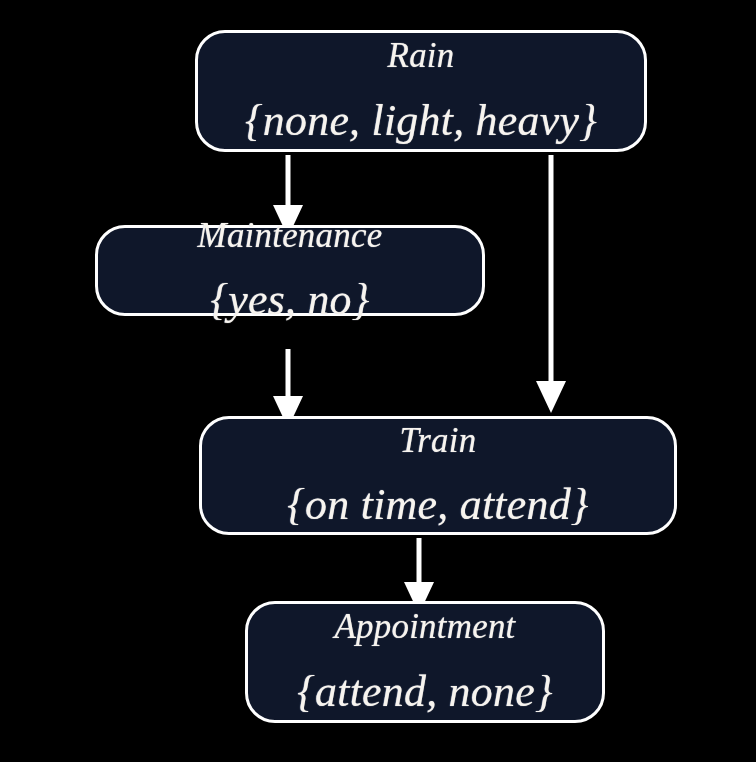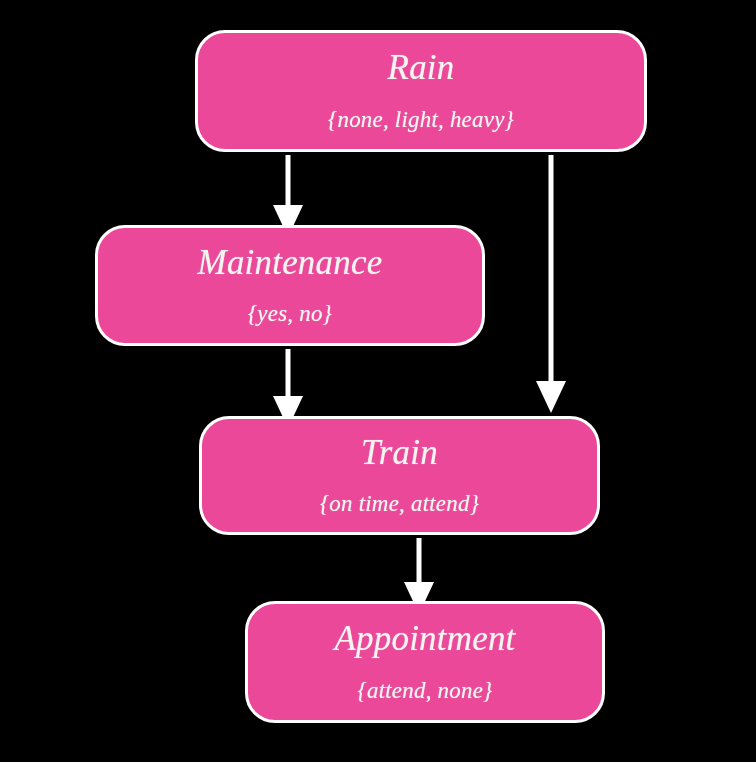--- a/index.html
+++ b/index.html
@@ -26,47 +26,47 @@
     top: 0;
     width: 756px;
     height: 762px;
     pointer-events: none;
   }
   .node {
     position: absolute;
     box-sizing: border-box;
     border: 3px solid #ffffff;
     border-radius: 30px;
-    background: #ec4899;
+    background: #0f172a;
     display: flex;
     flex-direction: column;
     align-items: center;
     justify-content: center;
     text-align: center;
     color: #f7f4ef;
     font-style: italic;
     line-height: 1.16;
     letter-spacing: 0.2px;
     text-shadow: 0 0 1px rgba(255,230,200,0.55),
                  -0.5px 0 1px rgba(150,190,255,0.45);
   }
   .node .title {
     font-size: 35px;
     white-space: nowrap;
   }
   .node .states {
-    font-size: 23px;
+    font-size: 44px;
     white-space: nowrap;
     margin-top: 18px;
     text-align: right;
   }
   
   #node-rain        { left: 195px; top: 30px;  width: 452px; height: 122px; }
-  #node-maintenance { left: 95px;  top: 225px; width: 390px; height: 121px; }
-  #node-train       { left: 199px; top: 416px; width: 401px; height: 119px; }
+  #node-maintenance { left: 95px;  top: 225px; width: 390px; height: 91px; }
+  #node-train       { left: 199px; top: 416px; width: 478px; height: 119px; }
   #node-appointment { left: 245px; top: 601px; width: 360px; height: 122px; }
 </style>
 </head>
 <body>
 
 <div id="canvas">
 
   <svg class="edges" viewBox="0 0 756 762" width="756" height="762" aria-hidden="true">
     <defs>
       <marker id="arrowhead" markerWidth="9" markerHeight="9" refX="0.6" refY="3.2" orient="auto" markerUnits="strokeWidth">

